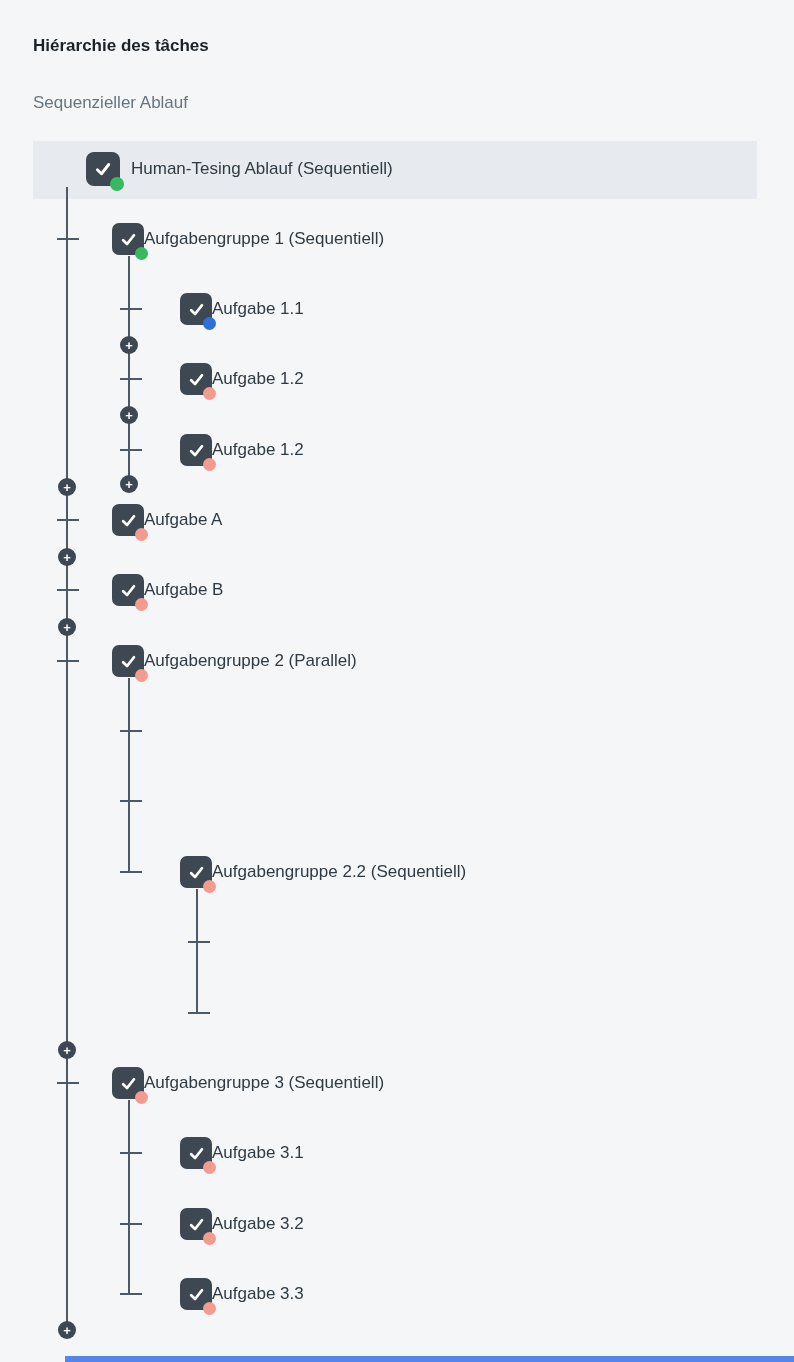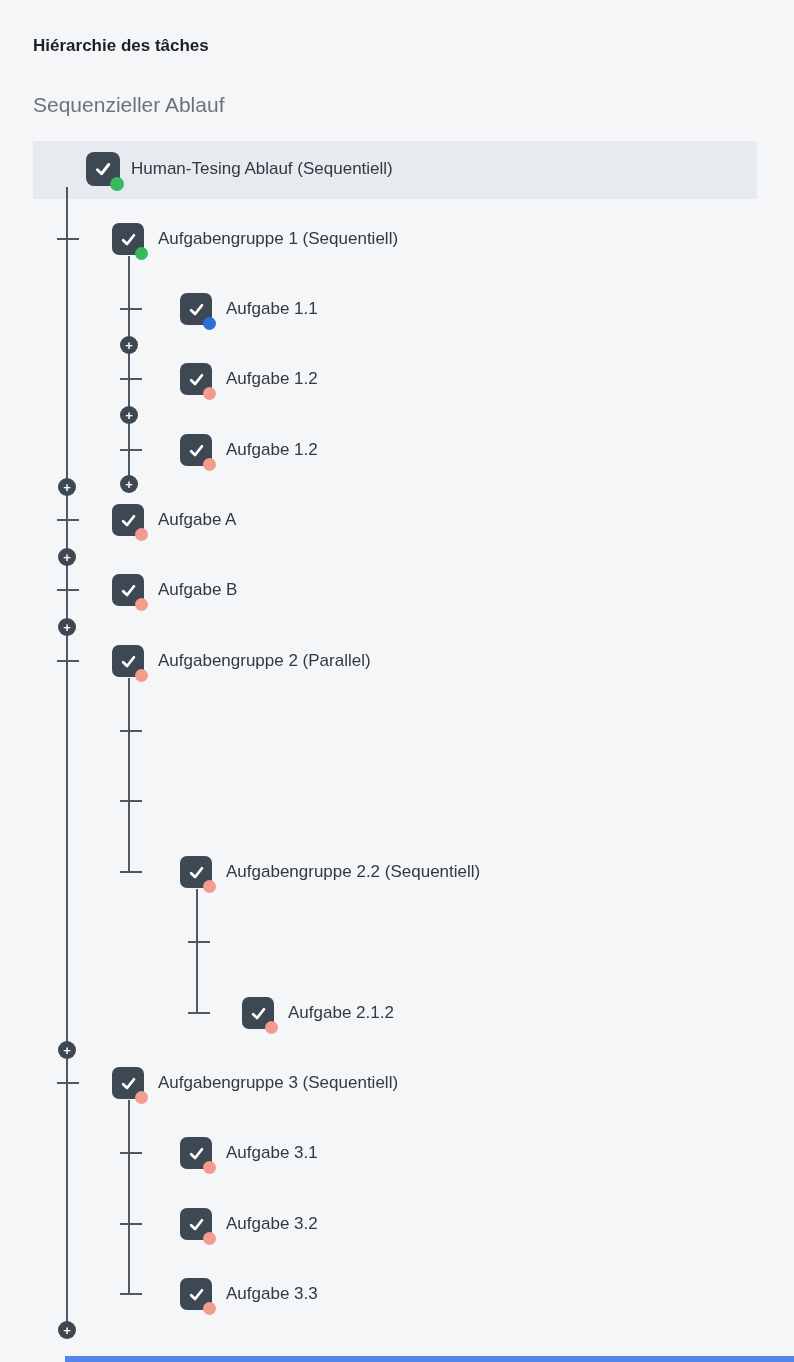--- a/index.html
+++ b/index.html
@@ -12,34 +12,34 @@
     background: var(--page-bg, #f4f6f7);
     overflow: hidden;
   }
   .page-title {
     position: absolute; left: 33px; top: 36px;
     font-size: 17px; font-weight: 700;
     color: var(--text-title, #1b2127);
   }
   .page-subtitle {
     position: absolute; left: 33px; top: 93px;
-    font-size: 21px;
+    font-size: 17px;
     color: var(--text-secondary, #68757f);
   }
   .row-highlight {
     position: absolute; left: 33px; top: 141px;
     width: 724px; height: 58px;
     background: var(--highlight-row, #e7ebef);
   }
   .vline { position: absolute; width: 2px; background: var(--tree-line, #4d5964); }
   .tick  { position: absolute; width: 22px; height: 2px; background: var(--tree-line, #4d5964); }
   .node {
     position: absolute;
     display: flex; align-items: center;
-    gap: 14px; height: 32px;
+    height: 32px;
     cursor: pointer;
   }
   .node .label {
     font-size: 17px;
     color: var(--text-primary, #303a43);
     white-space: nowrap;
   }
   .task-icon {
     position: relative;
     width: 32px; height: 32px;
@@ -211,29 +211,20 @@
     <span class="task-icon status-salmon">
       <svg class="check" viewBox="0 0 16 16">
           <polyline points="3.5,8.6 6.8,11.8 12.6,4.4"></polyline>
         </svg>
       <span class="dot"></span>
     </span>
     <span class="label">Aufgabengruppe 2.2 (Sequentiell)</span>
   </div>
 
 
-  <div class="node" style="left:242px;top:997px">
-    <span class="task-icon status-salmon">
-      <svg class="check" viewBox="0 0 16 16">
-          <polyline points="3.5,8.6 6.8,11.8 12.6,4.4"></polyline>
-        </svg>
-      <span class="dot"></span>
-    </span>
-    <span class="label">Aufgabe 2.1.2</span>
-  </div>
 
   <div class="node" style="left:112px;top:1067px">
     <span class="task-icon status-salmon">
       <svg class="check" viewBox="0 0 16 16">
           <polyline points="3.5,8.6 6.8,11.8 12.6,4.4"></polyline>
         </svg>
       <span class="dot"></span>
     </span>
     <span class="label">Aufgabengruppe 3 (Sequentiell)</span>
   </div>

